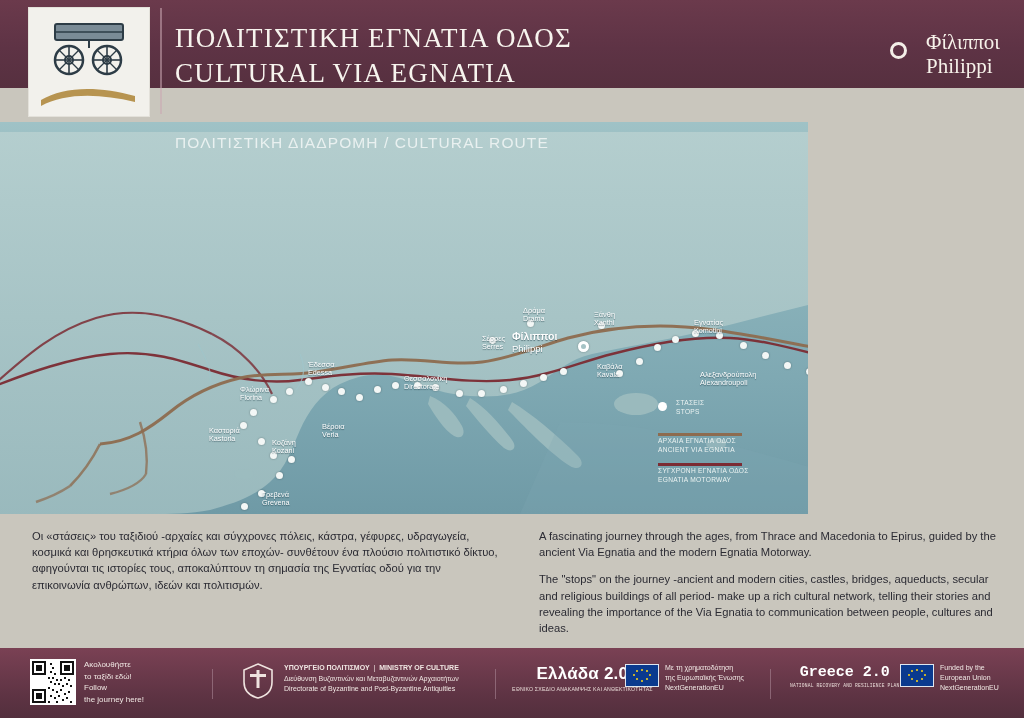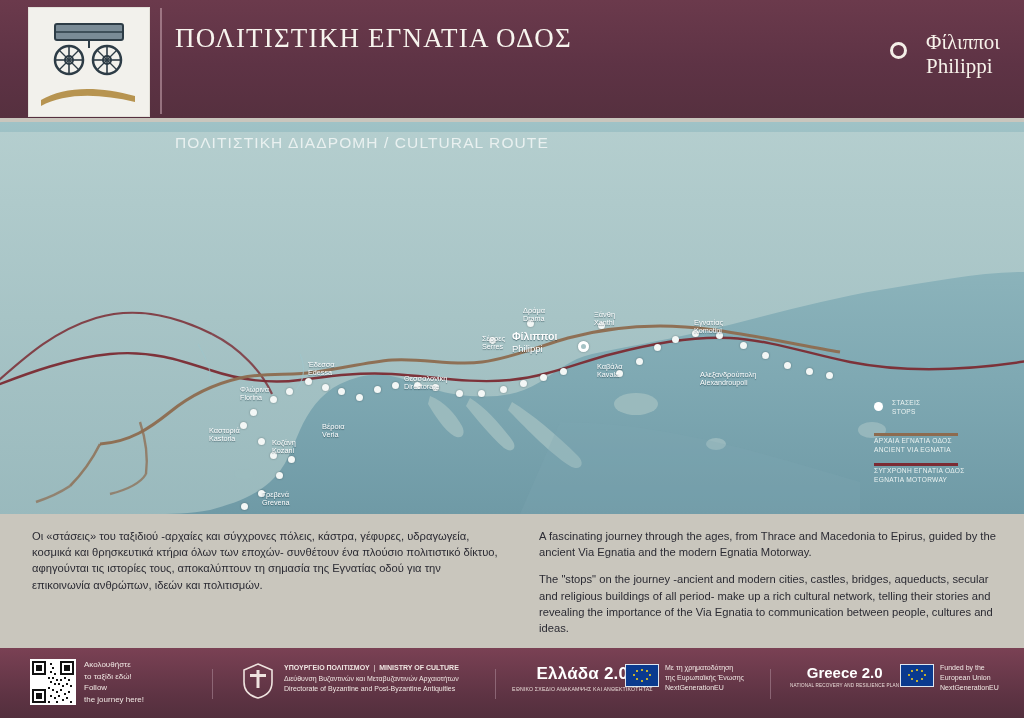--- a/index.html
+++ b/index.html
@@ -3,21 +3,21 @@
 <meta charset="utf-8">
 <style>
   html,body{margin:0;padding:0;background:#3a3a3a;}
   body{font-family:"Liberation Sans",sans-serif;}
   #board{
     position:relative;width:1024px;height:718px;overflow:hidden;
     background:#c9c6bd;
   }
   
   .header{
-    position:absolute;left:0;top:0;width:1024px;height:118px;
+    position:absolute;left:0;top:0;width:1024px;height:88px;
     background:linear-gradient(180deg,#6b3a4c 0%,#5e3345 55%,#56303f 100%);
   }
   .logo-box{
     position:absolute;left:28px;top:7px;width:120px;height:108px;
     background:#f2f1ec;border:1px solid #e3e1da;
   }
   .logo-box .cart{position:absolute;left:16px;top:12px;width:88px;height:58px;}
   .logo-box .swoosh{position:absolute;left:10px;top:74px;width:100px;height:26px;}
   .vline{position:absolute;left:160px;top:8px;width:2px;height:106px;background:#caa7b3;opacity:.55;}
   .title-gr{
@@ -31,21 +31,21 @@
   .hdr-right{position:absolute;right:24px;top:30px;text-align:left;}
   .hdr-right .ring{
     position:absolute;left:-36px;top:12px;width:17px;height:17px;border-radius:50%;
     border:3px solid #f4efe8;box-sizing:border-box;background:transparent;
   }
   .hdr-right .pl-gr{font-size:21px;color:#f7f2ea;font-family:"Liberation Serif",serif;line-height:1.15;}
   .hdr-right .pl-en{font-size:21px;color:#f7f2ea;font-family:"Liberation Serif",serif;line-height:1.15;}
 
   
   .map{
-    position:absolute;left:0;top:122px;width:1024px;height:392px;
+    position:absolute;left:0;top:122px;width:808px;height:392px;
     background:linear-gradient(180deg,#9fc2c6 0%,#8fb6bd 30%,#7fa9b3 65%,#6f9aa6 100%);
     overflow:hidden;
   }
   .map-title{
     position:absolute;left:175px;top:12px;font-size:15.5px;letter-spacing:1.1px;
     color:#eef4f3;opacity:.92;font-family:"Liberation Sans",sans-serif;
   }
   .landmass{position:absolute;left:0;top:0;width:1024px;height:392px;}
 
   
@@ -94,21 +94,21 @@
   .ministry .emblem{position:absolute;left:0;top:0;width:36px;height:38px;}
   .ministry .mtxt{position:absolute;left:44px;top:1px;font-size:7px;line-height:1.5;color:#f0e7e3;white-space:nowrap;}
   .ministry .mtxt b{font-weight:bold;}
   .ell{position:absolute;left:512px;top:16px;text-align:center;}
   .ell .big{font-size:17px;font-weight:bold;color:#fff;letter-spacing:.2px;}
   .ell .sub{font-size:5.2px;color:#e9dcd8;letter-spacing:.2px;margin-top:2px;}
   .eu1{position:absolute;left:625px;top:16px;}
   .eu2{position:absolute;left:900px;top:16px;}
   .euflag{position:absolute;left:0;top:0;width:34px;height:23px;background:#0b3a8e;border:1px solid #dfe6ef;box-sizing:border-box;}
   .eutxt{position:absolute;left:40px;top:-1px;font-size:7px;line-height:1.45;color:#f1e9e5;white-space:nowrap;}
-  .gr2{position:absolute;left:790px;top:16px;text-align:center;}
+  .gr2{position:absolute;left:790px;top:16px;text-align:center;font-family:Liberation Mono, monospace;}
   .gr2 .big{font-size:15px;font-weight:bold;color:#fff;}
   .gr2 .sub{font-size:4.6px;color:#e9dcd8;margin-top:2px;letter-spacing:.2px;}
   .divline{position:absolute;top:21px;width:1px;height:30px;background:#a98595;opacity:.6;}
 </style>
 </head>
 <body>
 
 <div id="board">
 
   <div class="header">
@@ -132,20 +132,21 @@
         <line x1="72" y1="30" x2="52" y2="50" stroke="#2d3c46" stroke-width="1.2"></line>
       </svg>
       <svg class="swoosh" viewBox="0 0 100 26">
         <path d="M2 18 C25 4, 60 4, 96 14 L96 20 C60 11, 25 11, 2 24 Z" fill="#b79450"></path>
       </svg>
     </div>
 
     <div class="vline"></div>
 
     <div class="title-gr">ΠΟΛΙΤΙΣΤΙΚΗ ΕΓΝΑΤΙΑ ΟΔΟΣ</div>
+    <div class="title-en">CULTURAL VIA EGNATIA</div>
 
     <div class="hdr-right">
       <span class="ring"></span>
       <div class="pl-gr">Φίλιπποι</div>
       <div class="pl-en">Philippi</div>
     </div>
   </div>
 
   <div class="map">
 

